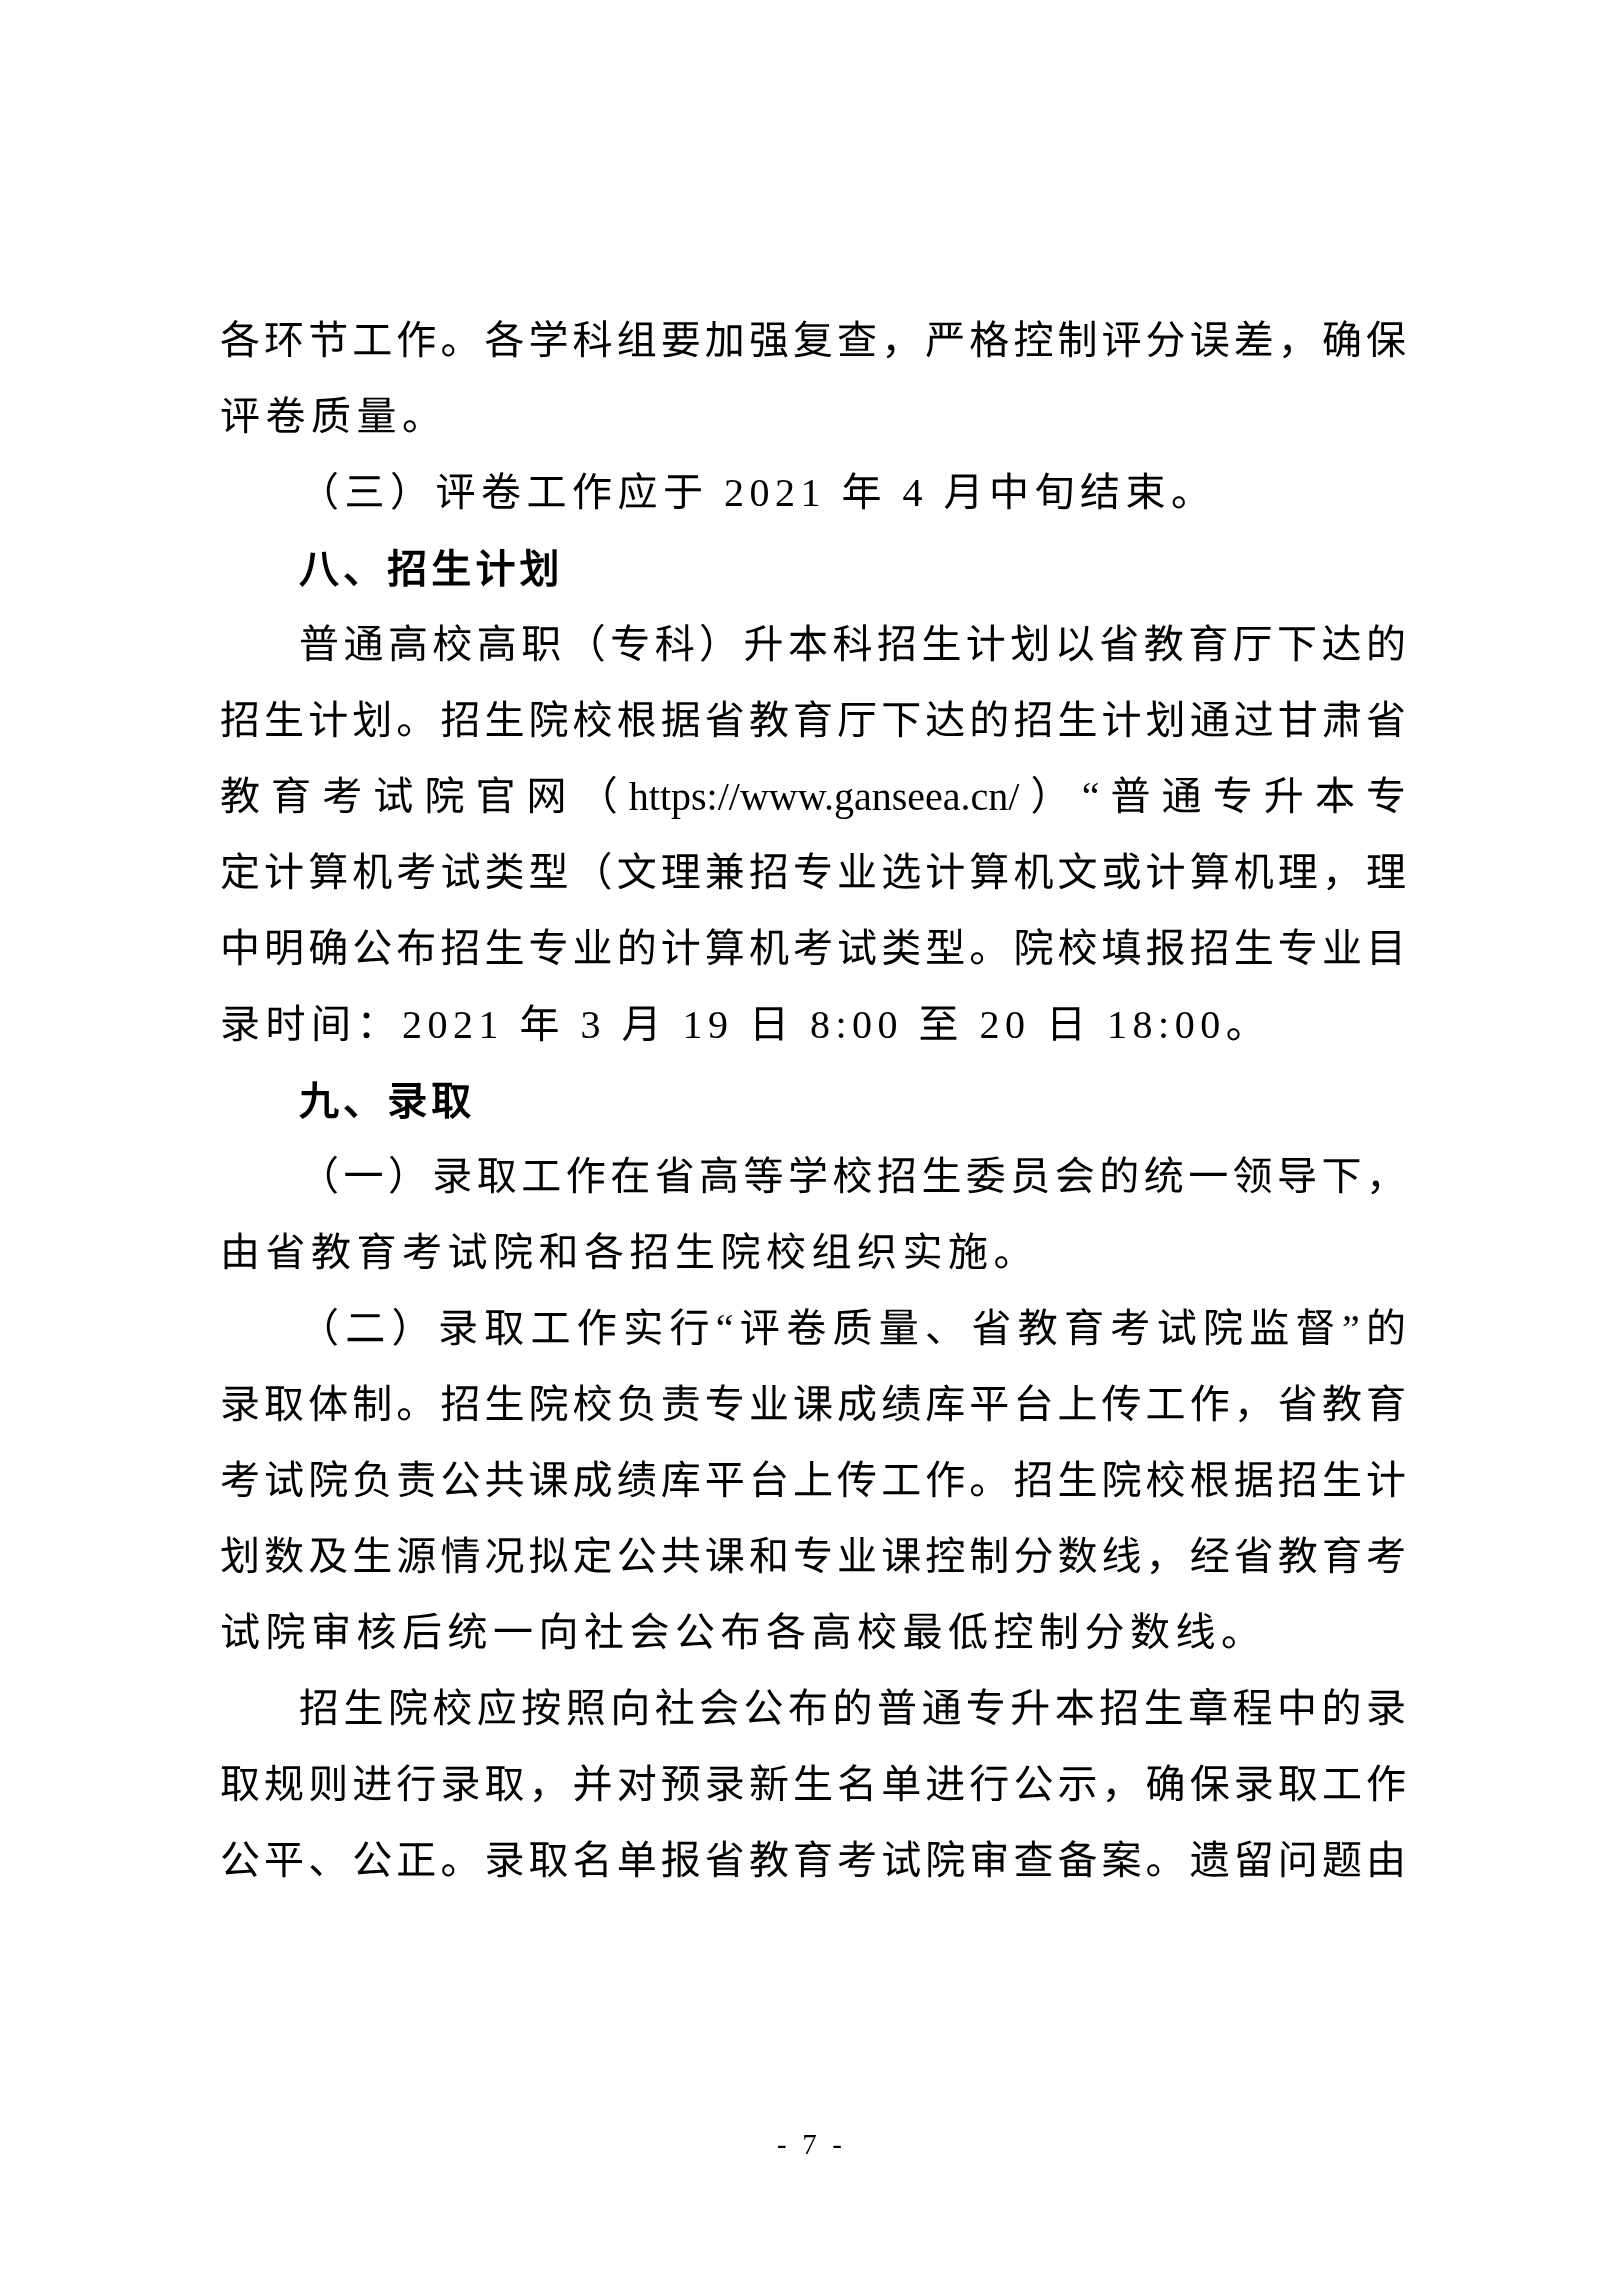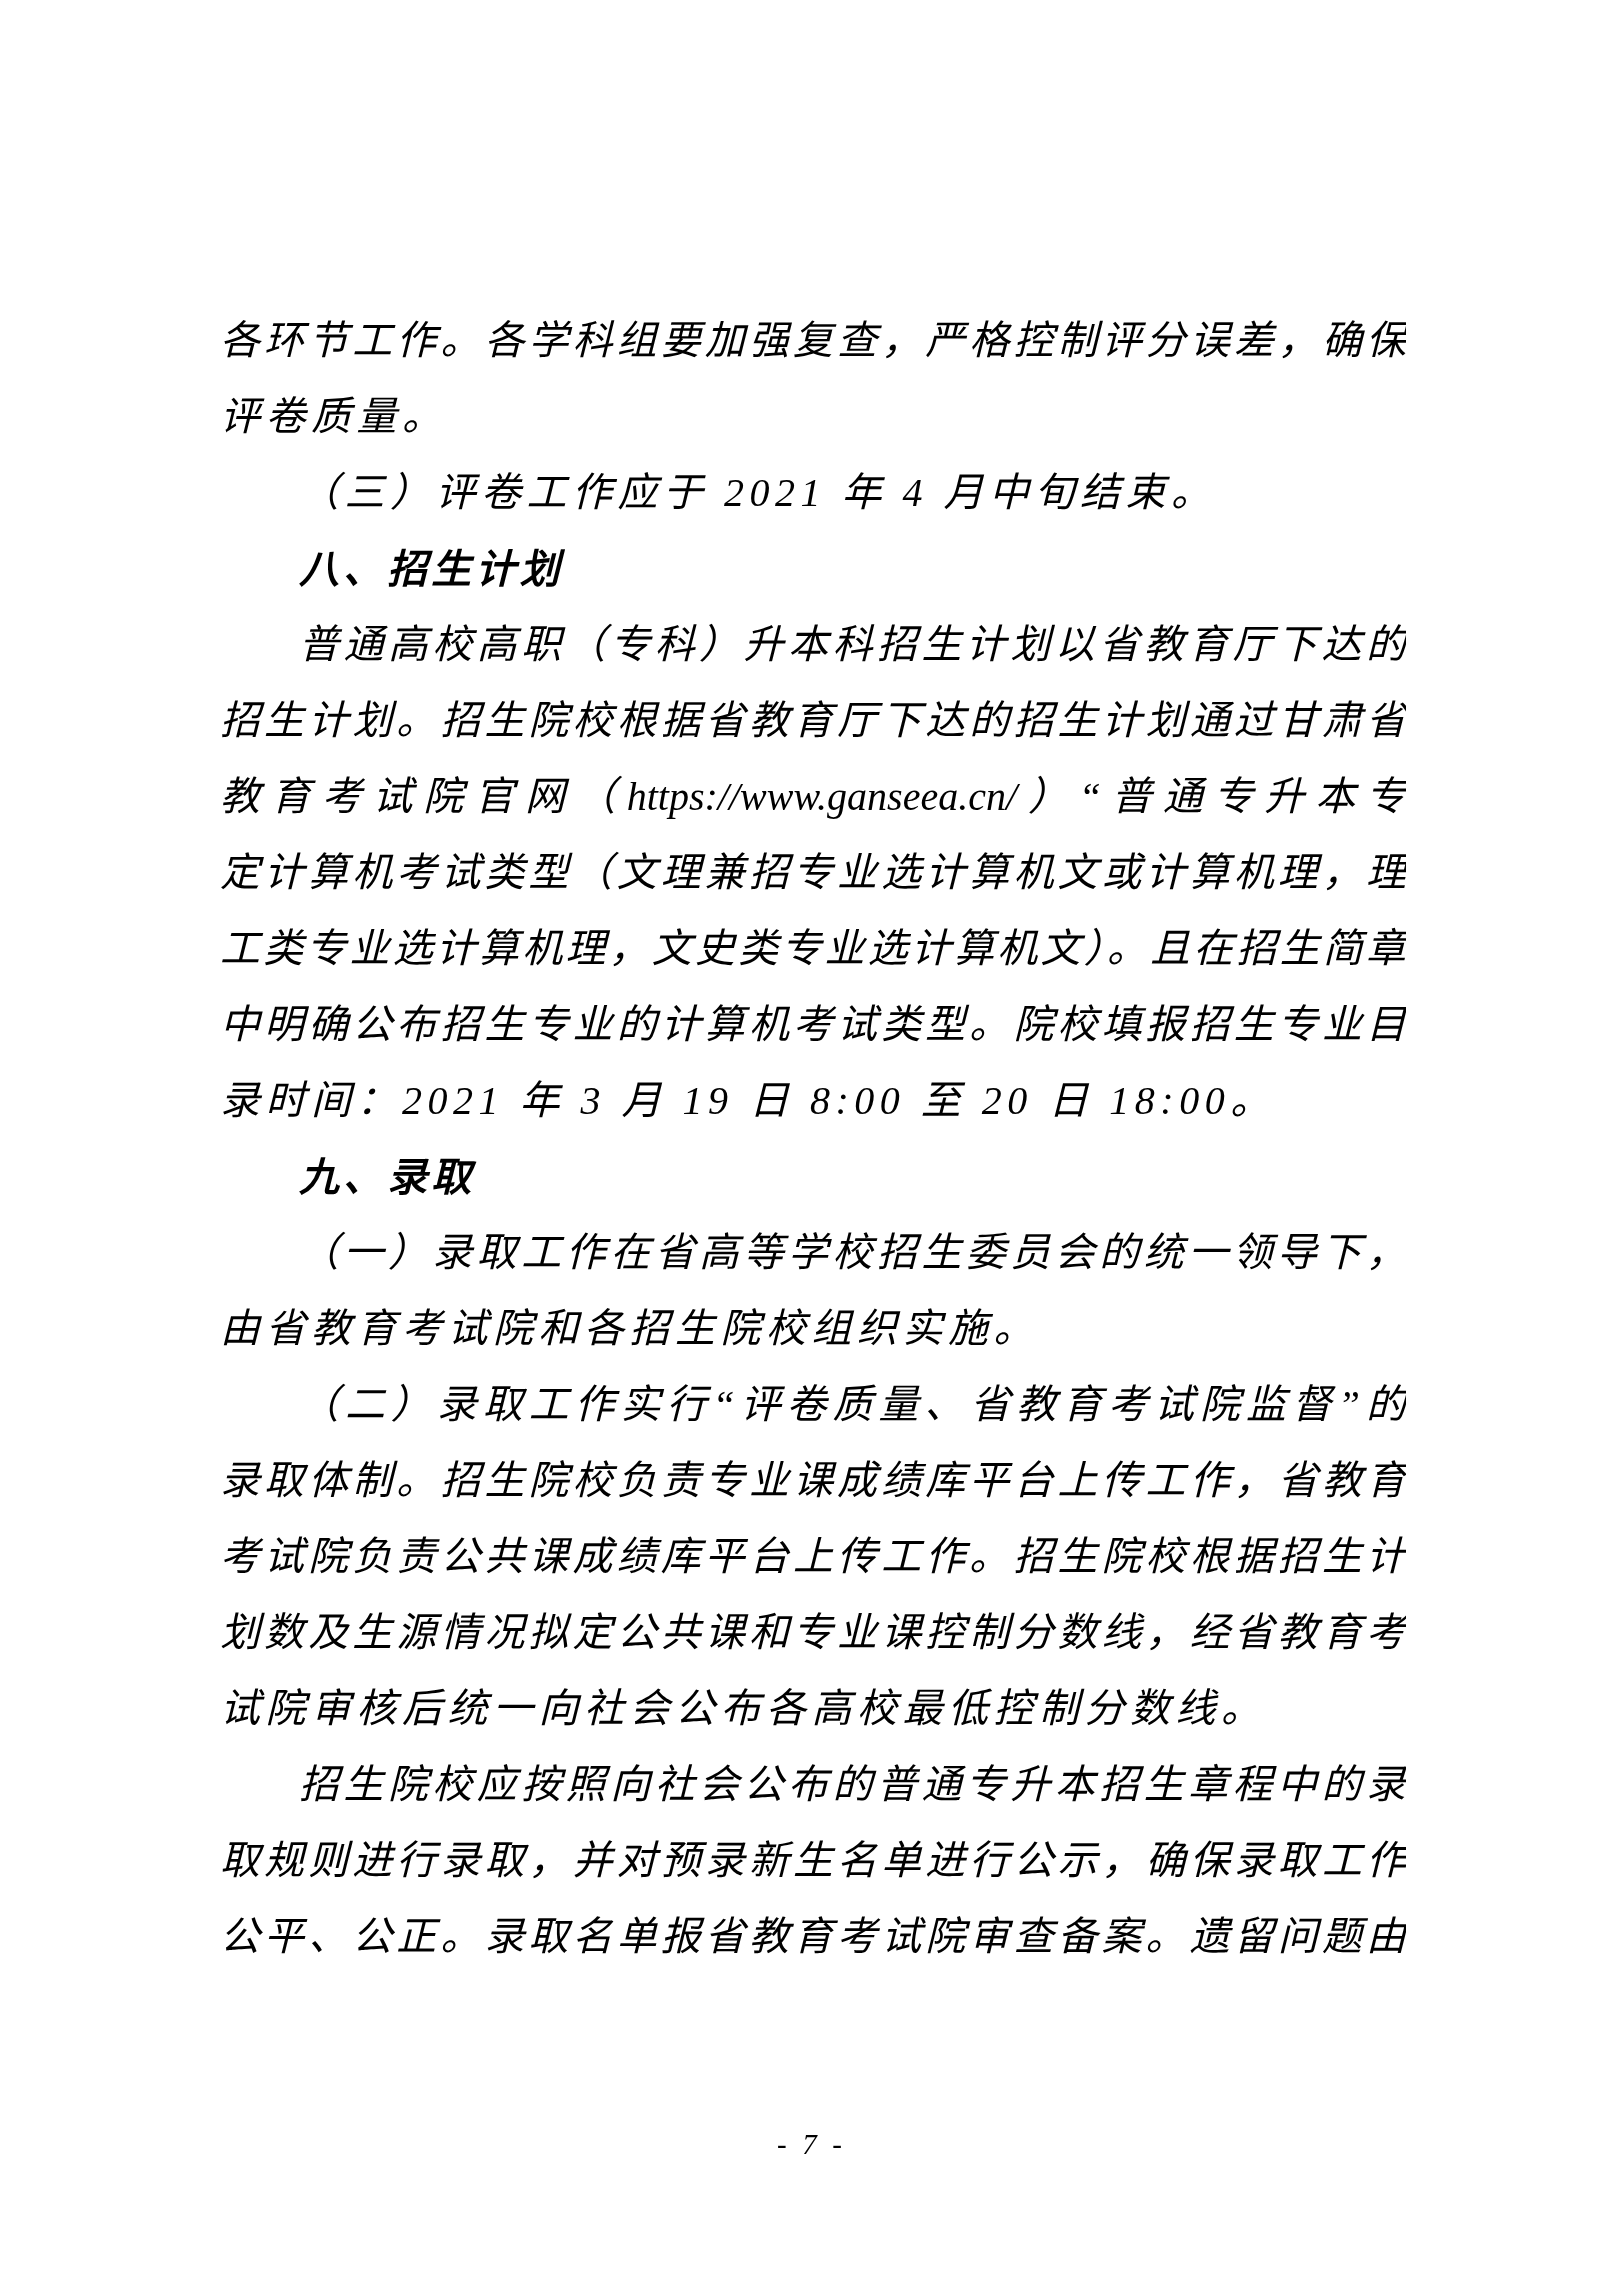--- a/index.html
+++ b/index.html
@@ -8,21 +8,20 @@
     background: #ffffff;
   }
   .page {
     position: relative;
     width: 1623px;
     height: 2295px;
     background: #ffffff;
     color: #000000;
     font-family: "Liberation Serif", "DejaVu Serif", serif;
     overflow: hidden;
-    font-style: italic;
   }
   .content {
     position: absolute;
     left: 220px;
     top: 303px;
     width: 1186px;
   }
   .line {
     height: 76px;
     line-height: 76px;
@@ -66,21 +65,20 @@
 <div class="page">
   <div class="content">
     <div class="line j">各环节工作。各学科组要加强复查，严格控制评分误差，确保</div>
     <div class="line">评卷质量。</div>
     <div class="line ind">（三）评卷工作应于 2021 年 4 月中旬结束。</div>
     <div class="line ind heading">八、招生计划</div>
     <div class="line j ind">普通高校高职（专科）升本科招生计划以省教育厅下达的</div>
     <div class="line j">招生计划。招生院校根据省教育厅下达的招生计划通过甘肃省</div>
     <div class="line j">教育考试院官网（https://www.ganseea.cn/）“普通专升本专</div>
     <div class="line j">定计算机考试类型（文理兼招专业选计算机文或计算机理，理</div>
-    <div class="line j">工类专业选计算机理，文史类专业选计算机文）。且在招生简章</div>
     <div class="line j">中明确公布招生专业的计算机考试类型。院校填报招生专业目</div>
     <div class="line">录时间：2021 年 3 月 19 日 8:00 至 20 日 18:00。</div>
     <div class="line ind heading">九、录取</div>
     <div class="line j ind">（一）录取工作在省高等学校招生委员会的统一领导下，</div>
     <div class="line">由省教育考试院和各招生院校组织实施。</div>
     <div class="line j ind">（二）录取工作实行“评卷质量、省教育考试院监督”的</div>
     <div class="line j">录取体制。招生院校负责专业课成绩库平台上传工作，省教育</div>
     <div class="line j">考试院负责公共课成绩库平台上传工作。招生院校根据招生计</div>
     <div class="line j">划数及生源情况拟定公共课和专业课控制分数线，经省教育考</div>
     <div class="line">试院审核后统一向社会公布各高校最低控制分数线。</div>

